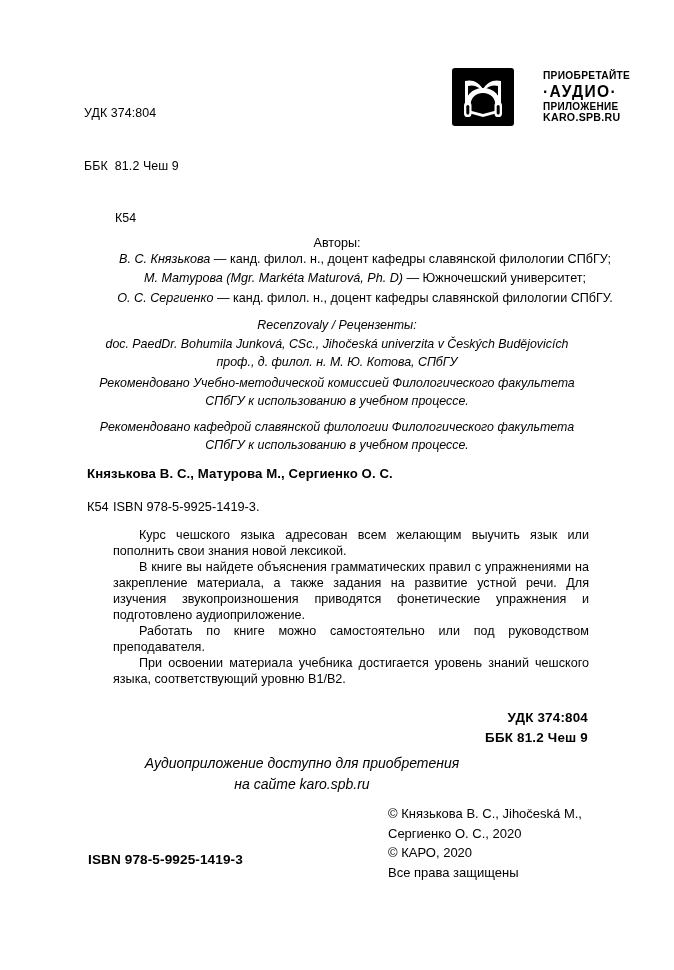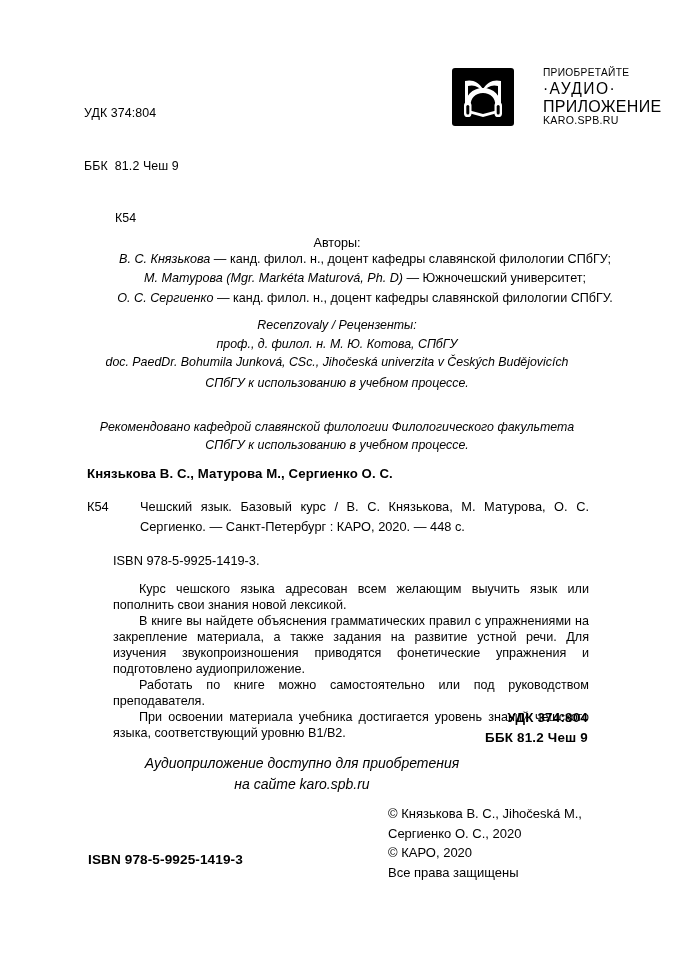--- a/index.html
+++ b/index.html
@@ -54,28 +54,28 @@
     position: relative;
   }
   .logo-text {
     display: flex;
     flex-direction: column;
     justify-content: center;
     line-height: 1.0;
   }
   .logo-text span {
     display: block;
-    font-weight: normal;
+    font-weight: bold;
     letter-spacing: 0.3px;
     white-space: nowrap;
     padding-left: 20px;
   }
   .lt-1 { font-size: 10.2px; margin-bottom: 2.5px; }
   .lt-2 { font-size: 15.6px; letter-spacing: 1.4px !important; margin-bottom: 2.5px; }
-  .lt-3 { font-size: 16px; margin-bottom: 0; }
+  .lt-3 { font-size: 10px; margin-bottom: 0; }
   .lt-4 { font-size: 10.6px; }
 
   
   .center-block {
     position: absolute;
     left: 0;
     width: 674px;
     text-align: center;
   }
   .authors-head {
@@ -239,37 +239,37 @@
 
   <div class="center-block authors-head">Авторы:</div>
   <div class="center-block authors-list">
     <div><span class="nm">В. С. Князькова</span><span> — канд. филол. н., доцент кафедры славянской филологии СПбГУ;</span></div>
     <div><span class="nm">М. Матурова (Mgr. Markéta Maturová, Ph. D)</span><span> — Южночешский университет;</span></div>
     <div><span class="nm">О. С. Сергиенко</span><span> — канд. филол. н., доцент кафедры славянской филологии СПбГУ.</span></div>
   </div>
 
   <div class="center-block recenz">
     <div>Recenzovaly / Рецензенты:</div>
+    <div>doc. PaedDr. Bohumila Junková, CSc., Jihočeská univerzita v Českých Budějovicích</div>
     <div>проф., д. филол. н. М. Ю. Котова, СПбГУ</div>
-    <div>doc. PaedDr. Bohumila Junková, CSc., Jihočeská univerzita v Českých Budějovicích</div>
   </div>
 
   <div class="center-block recommend-1">
+    <div>Рекомендовано Учебно-методической комиссией Филологического факультета</div>
     <div>СПбГУ к использованию в учебном процессе.</div>
   </div>
   <div class="center-block recommend-2">
     <div>Рекомендовано кафедрой славянской филологии Филологического факультета</div>
     <div>СПбГУ к использованию в учебном процессе.</div>
   </div>
 
   <div class="biblio">
     <div class="biblio-authors">Князькова В. С., Матурова М., Сергиенко О. С.</div>
     <div class="biblio-entry">
       <span class="shelf">К54</span>
-      <span class="entry-body">Чешский язык. Базовый курс / В. С. Князькова, М. Матурова, О. С. Сергиенко. — Санкт-Петербург : КАРО, 2020. — 448 с.</span>
     </div>
     <div class="isbn-line">ISBN 978-5-9925-1419-3.</div>
 
     <div class="annot">
       <p>Курс чешского языка адресован всем желающим выучить язык или пополнить свои знания новой лексикой.</p>
       <p>В книге вы найдете объяснения грамматических правил с упражнениями на закрепление материала, а также задания на развитие устной речи. Для изучения звукопроизношения приводятся фонетические упражнения и подготовлено аудиоприложение.</p>
       <p>Работать по книге можно самостоятельно или под руководством преподавателя.</p>
       <p>При освоении материала учебника достигается уровень знаний чешского языка, соответствующий уровню В1/В2.</p>
     </div>
   </div>

